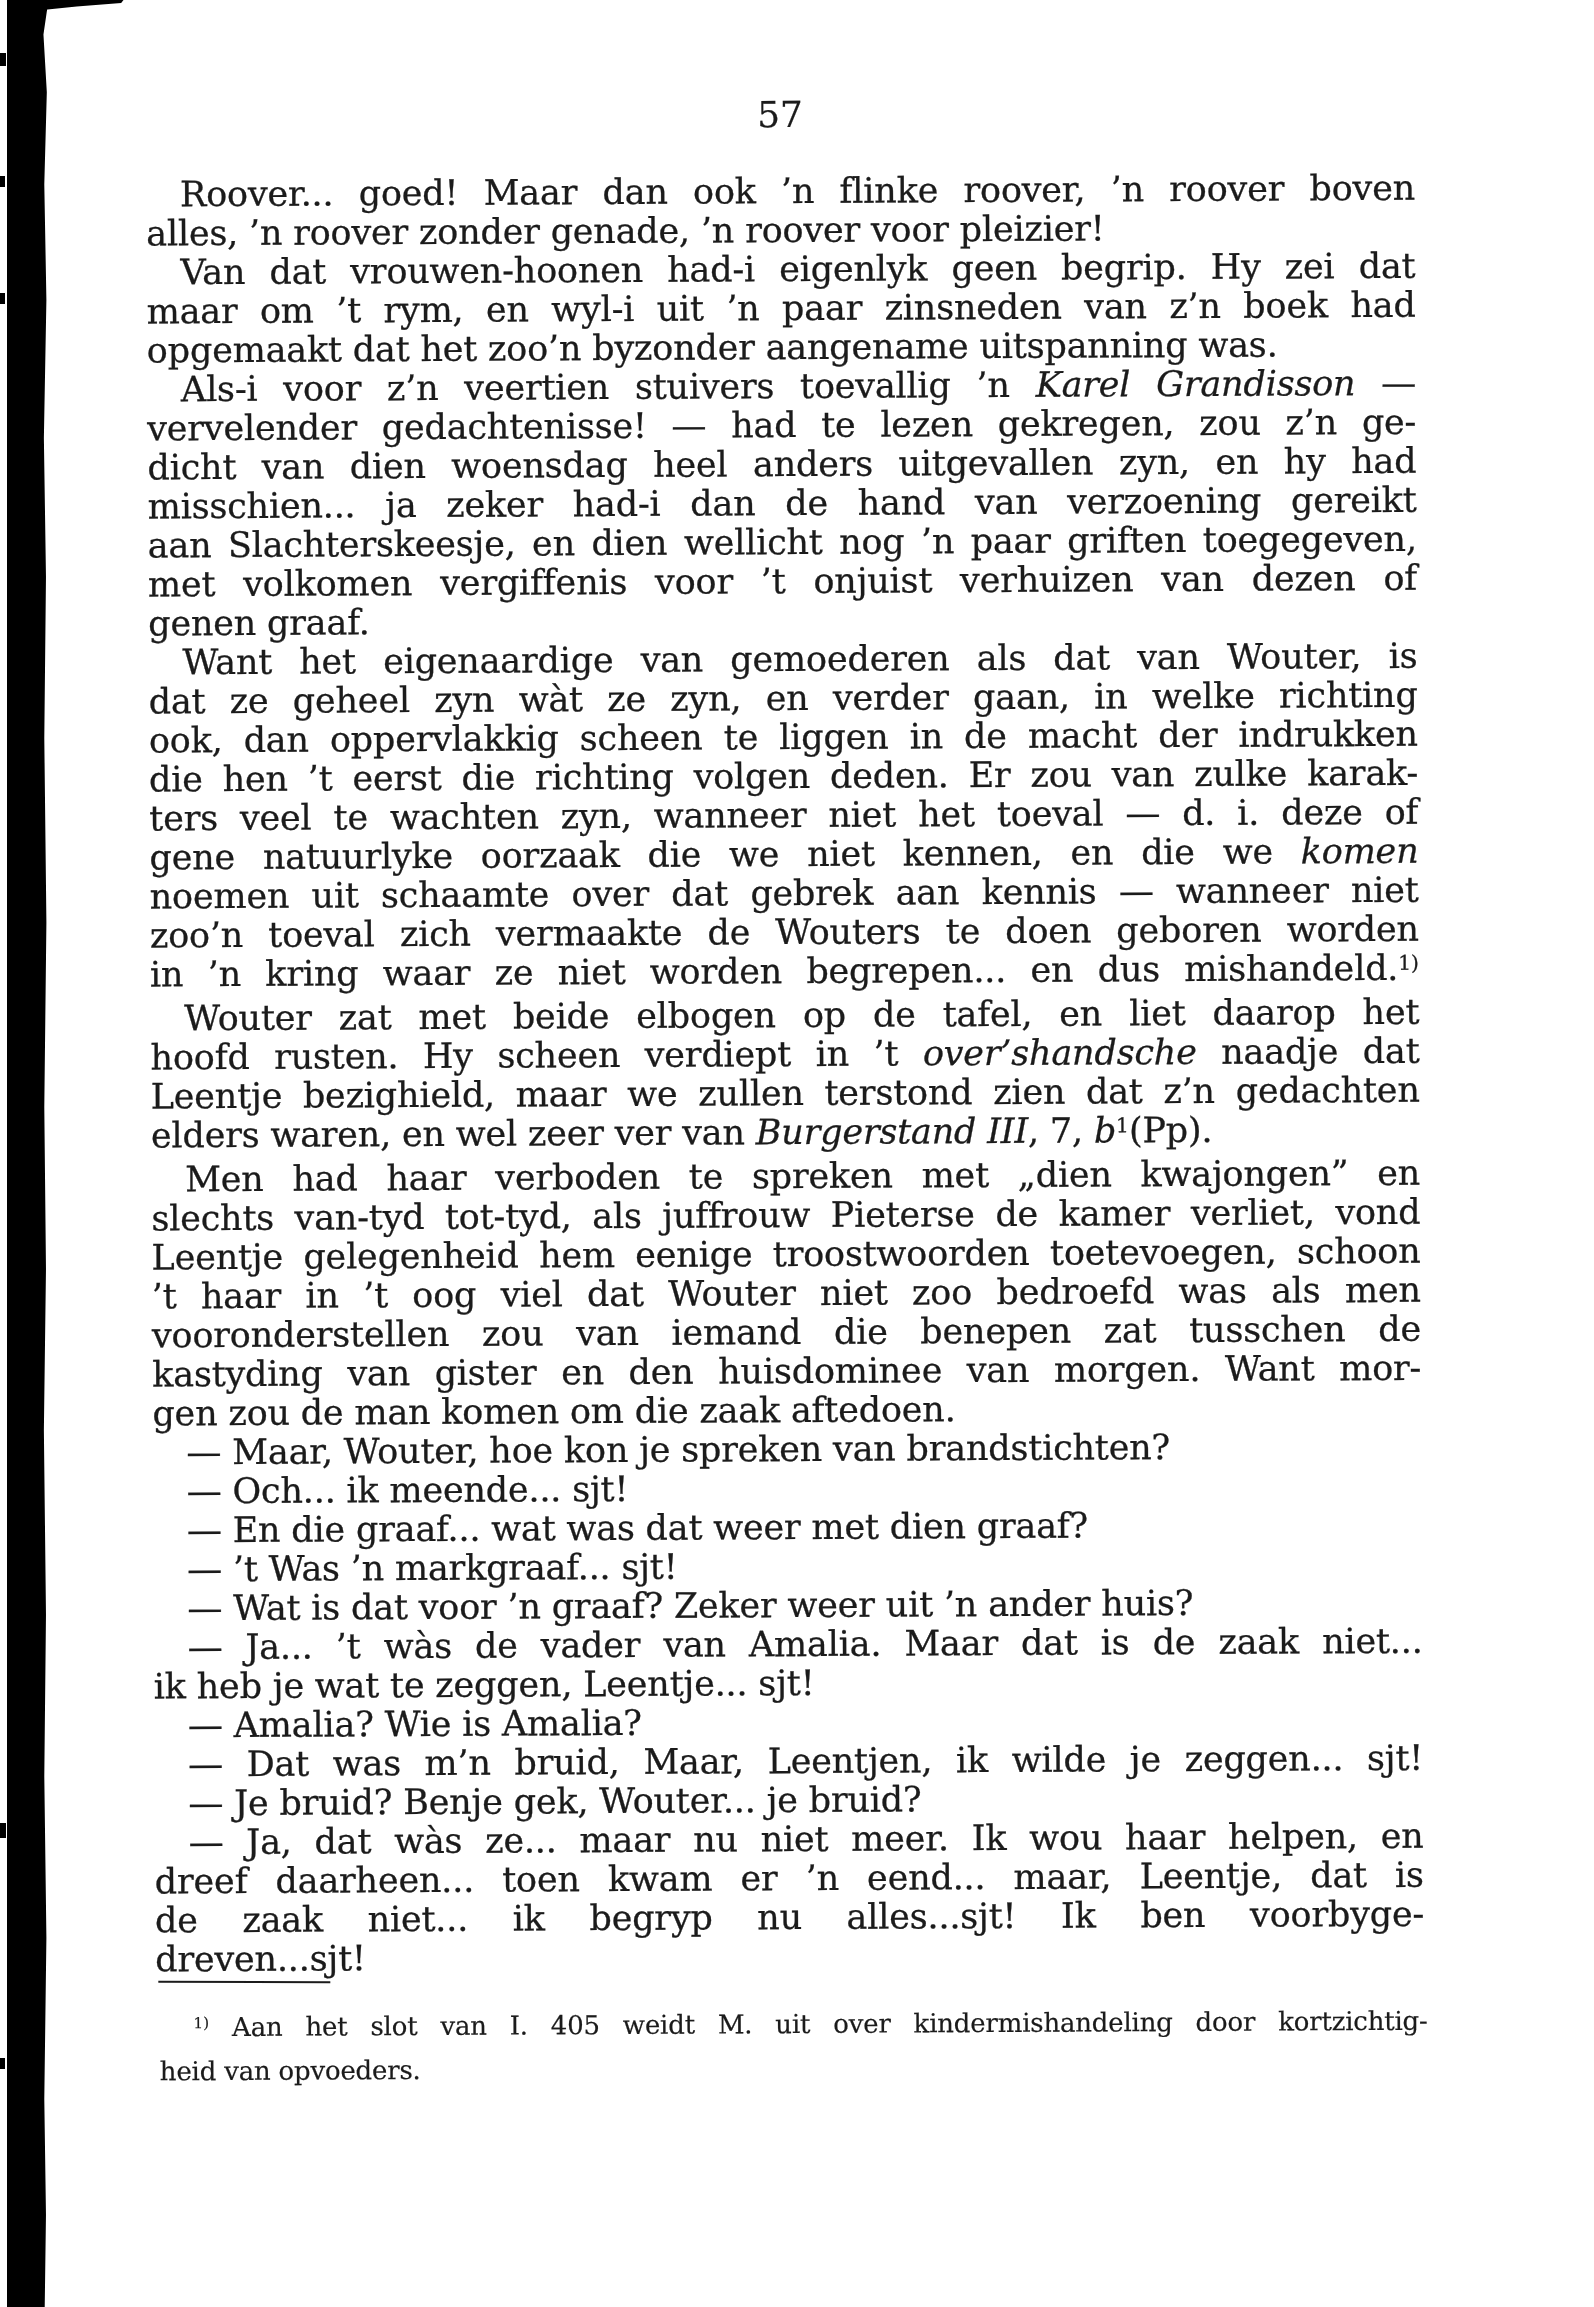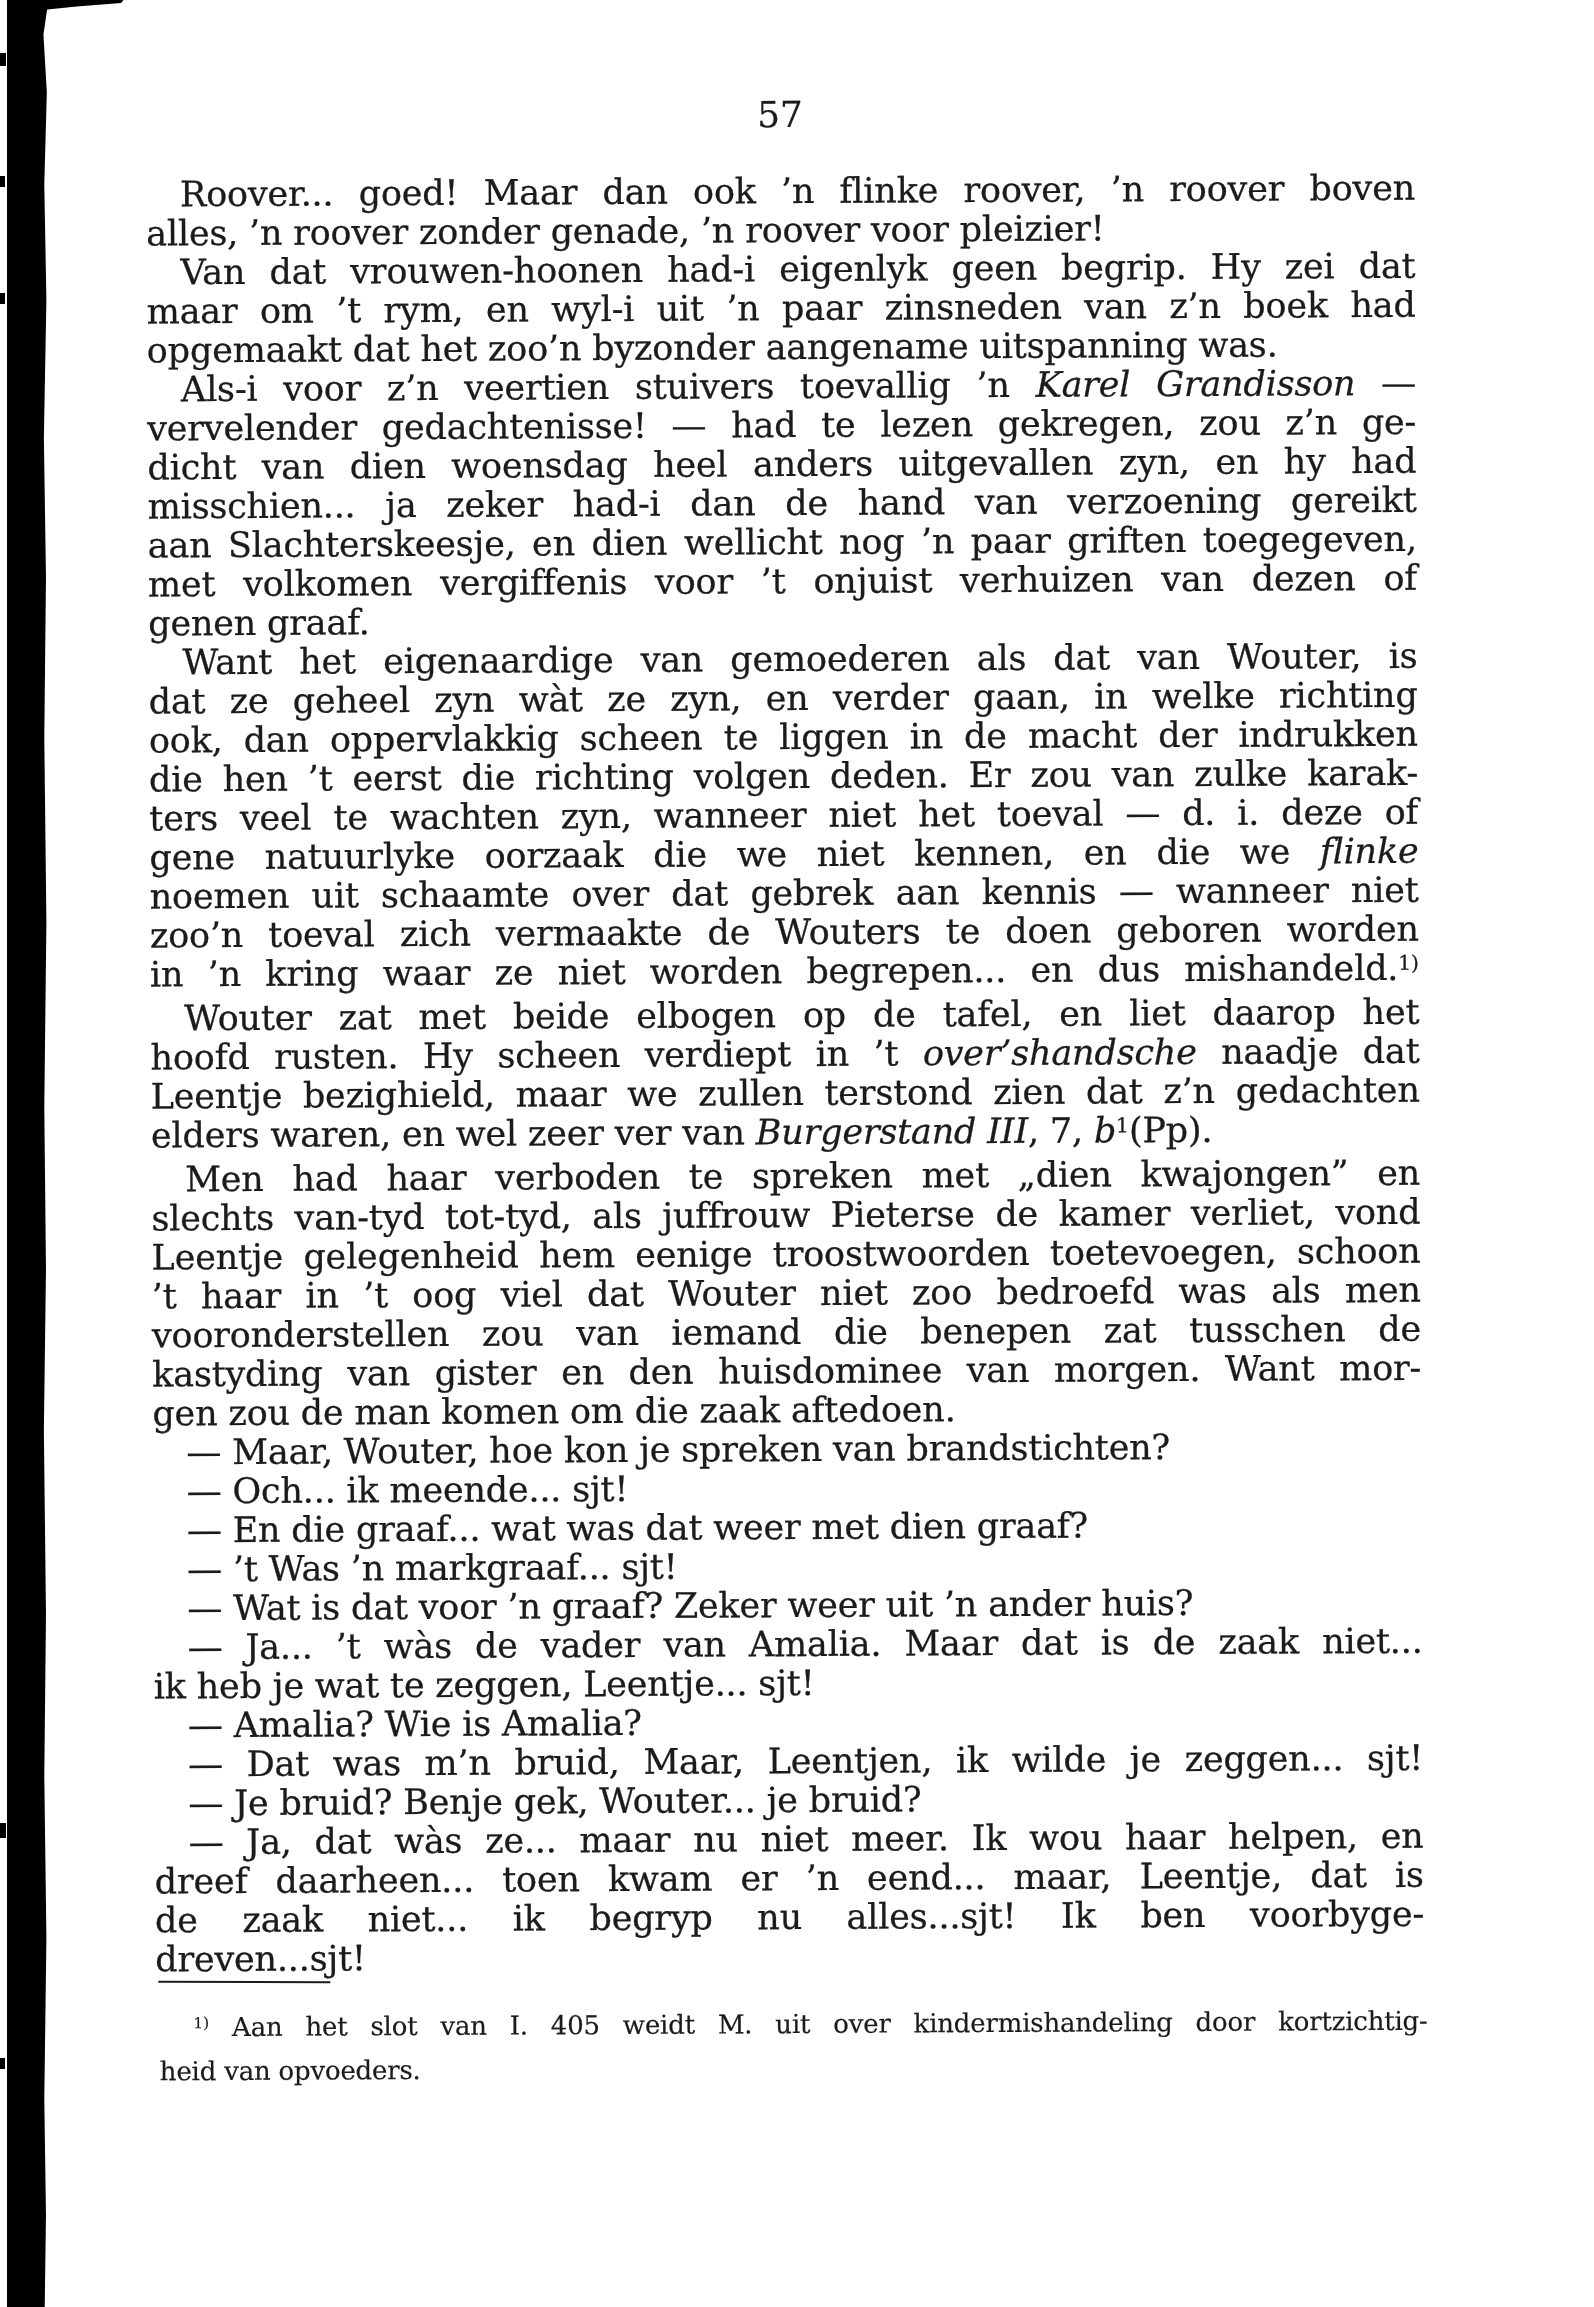--- a/index.html
+++ b/index.html
@@ -88,21 +88,21 @@
         <div class="bline j"><span>dicht van dien woensdag heel anders uitgevallen zyn, en hy had</span></div>
         <div class="bline j"><span>misschien... ja zeker had-i dan de hand van verzoening gereikt</span></div>
         <div class="bline j"><span>aan Slachterskeesje, en dien wellicht nog ’n paar griften toegegeven,</span></div>
         <div class="bline j"><span>met volkomen vergiffenis voor ’t onjuist verhuizen van dezen of</span></div>
         <div class="bline l"><span>genen graaf.</span></div>
         <div class="bline in j"><span>Want het eigenaardige van gemoederen als dat van Wouter, is</span></div>
         <div class="bline j"><span>dat ze geheel zyn wàt ze zyn, en verder gaan, in welke richting</span></div>
         <div class="bline j"><span>ook, dan oppervlakkig scheen te liggen in de macht der indrukken</span></div>
         <div class="bline j"><span>die hen ’t eerst die richting volgen deden. Er zou van zulke karak-</span></div>
         <div class="bline j"><span>ters veel te wachten zyn, wanneer niet het toeval — d. i. deze of</span></div>
-        <div class="bline j"><span>gene natuurlyke oorzaak die we niet kennen, en die we </span><span class="i">flinke</span></div>
+        <div class="bline j"><span>gene natuurlyke oorzaak die we niet kennen, en die we </span><span class="i">komen</span></div>
         <div class="bline j"><span>noemen uit schaamte over dat gebrek aan kennis — wanneer niet</span></div>
         <div class="bline j"><span>zoo’n toeval zich vermaakte de Wouters te doen geboren worden</span></div>
         <div class="bline j"><span>in ’n kring waar ze niet worden begrepen... en dus mishandeld.</span><span class="sup">1)</span></div>
         <div class="bline in j"><span>Wouter zat met beide elbogen op de tafel, en liet daarop het</span></div>
         <div class="bline j"><span>hoofd rusten. Hy scheen verdiept in ’t </span><span class="i">over’shandsche</span><span> naadje dat</span></div>
         <div class="bline j"><span>Leentje bezighield, maar we zullen terstond zien dat z’n gedachten</span></div>
         <div class="bline l"><span>elders waren, en wel zeer ver van </span><span class="i">Burgerstand III</span><span>, 7, </span><span class="i">b</span><span class="sup">1</span><span>(Pp).</span></div>
         <div class="bline in j"><span>Men had haar verboden te spreken met „dien kwajongen” en</span></div>
         <div class="bline j"><span>slechts van-tyd tot-tyd, als juffrouw Pieterse de kamer verliet, vond</span></div>
         <div class="bline j"><span>Leentje gelegenheid hem eenige troostwoorden toetevoegen, schoon</span></div>

